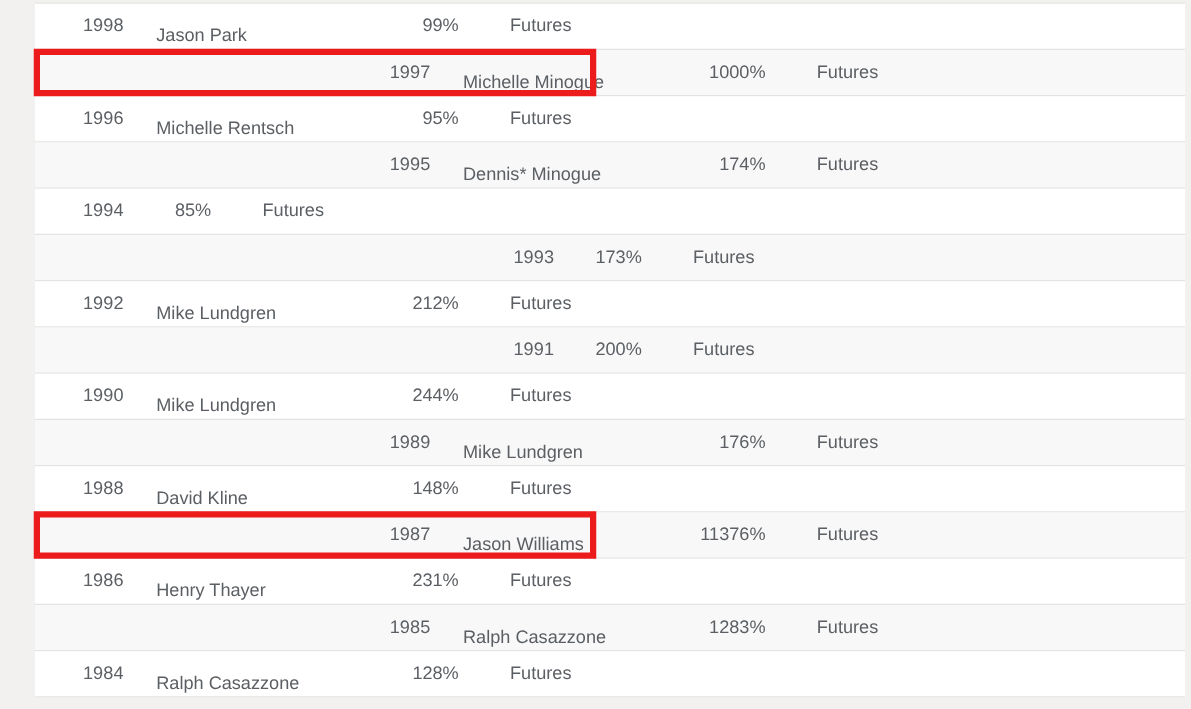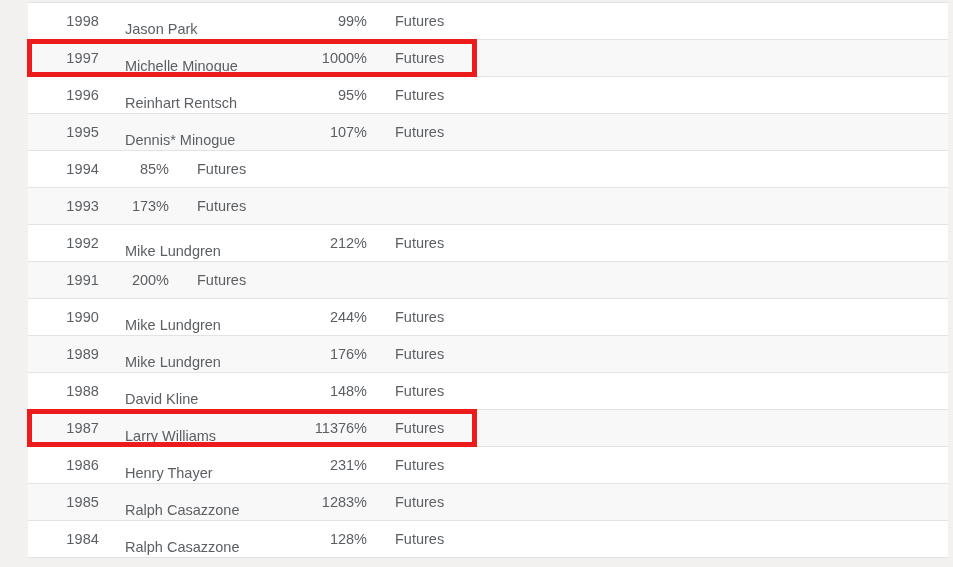--- a/index.html
+++ b/index.html
@@ -27,40 +27,41 @@
     background: #ffffff;
     border-bottom: 1px solid #e3e3e3;
     display: flex;
     align-items: center;
     font-size: 14.5px;
     color: #5b5f63;
     white-space: nowrap;
   }
   .result-row.alt {
     background: #f8f8f8;
+    justify-content: center;
   }
 
   .cell-year {
     width: 52px;
     margin-left: 19px;
     text-align: right;
     letter-spacing: 0.1px;
   }
   .cell-name {
     margin-left: 26px;
     width: 172px;
     text-align: left;
     margin-top: 16px;
   }
   .cell-percent {
     width: 70px;
     text-align: right;
   }
   .cell-market {
-    margin-left: 28px;
+    margin-left: 41px;
     text-align: left;
   }
 
   
   .highlight-box {
     position: absolute;
     left: -1px;
     top: -1px;
     width: 450px;
     height: 38px;
@@ -81,28 +82,28 @@
     </div>
     <div class="result-row alt">
       <span class="cell-year">1997</span>
       <span class="cell-name">Michelle Minogue</span>
       <span class="cell-percent">1000%</span>
       <span class="cell-market">Futures</span>
       <div class="highlight-box" style="border-color: rgb(236, 28, 28);"></div>
     </div>
     <div class="result-row">
       <span class="cell-year">1996</span>
-      <span class="cell-name">Reinhart Rentsch</span>
+      <span class="cell-name">Michelle Rentsch</span>
       <span class="cell-percent">95%</span>
       <span class="cell-market">Futures</span>
     </div>
     <div class="result-row alt">
       <span class="cell-year">1995</span>
       <span class="cell-name">Dennis* Minogue</span>
-      <span class="cell-percent">107%</span>
+      <span class="cell-percent">174%</span>
       <span class="cell-market">Futures</span>
     </div>
     <div class="result-row">
       <span class="cell-year">1994</span>
       <span class="cell-percent">85%</span>
       <span class="cell-market">Futures</span>
     </div>
     <div class="result-row alt">
       <span class="cell-year">1993</span>
       <span class="cell-percent">173%</span>
@@ -132,21 +133,21 @@
       <span class="cell-market">Futures</span>
     </div>
     <div class="result-row">
       <span class="cell-year">1988</span>
       <span class="cell-name">David Kline</span>
       <span class="cell-percent">148%</span>
       <span class="cell-market">Futures</span>
     </div>
     <div class="result-row alt">
       <span class="cell-year">1987</span>
-      <span class="cell-name">Larry Williams</span>
+      <span class="cell-name">Jason Williams</span>
       <span class="cell-percent">11376%</span>
       <span class="cell-market">Futures</span>
       <div class="highlight-box" style="border-color: rgb(236, 28, 28);"></div>
     </div>
     <div class="result-row">
       <span class="cell-year">1986</span>
       <span class="cell-name">Henry Thayer</span>
       <span class="cell-percent">231%</span>
       <span class="cell-market">Futures</span>
     </div>

